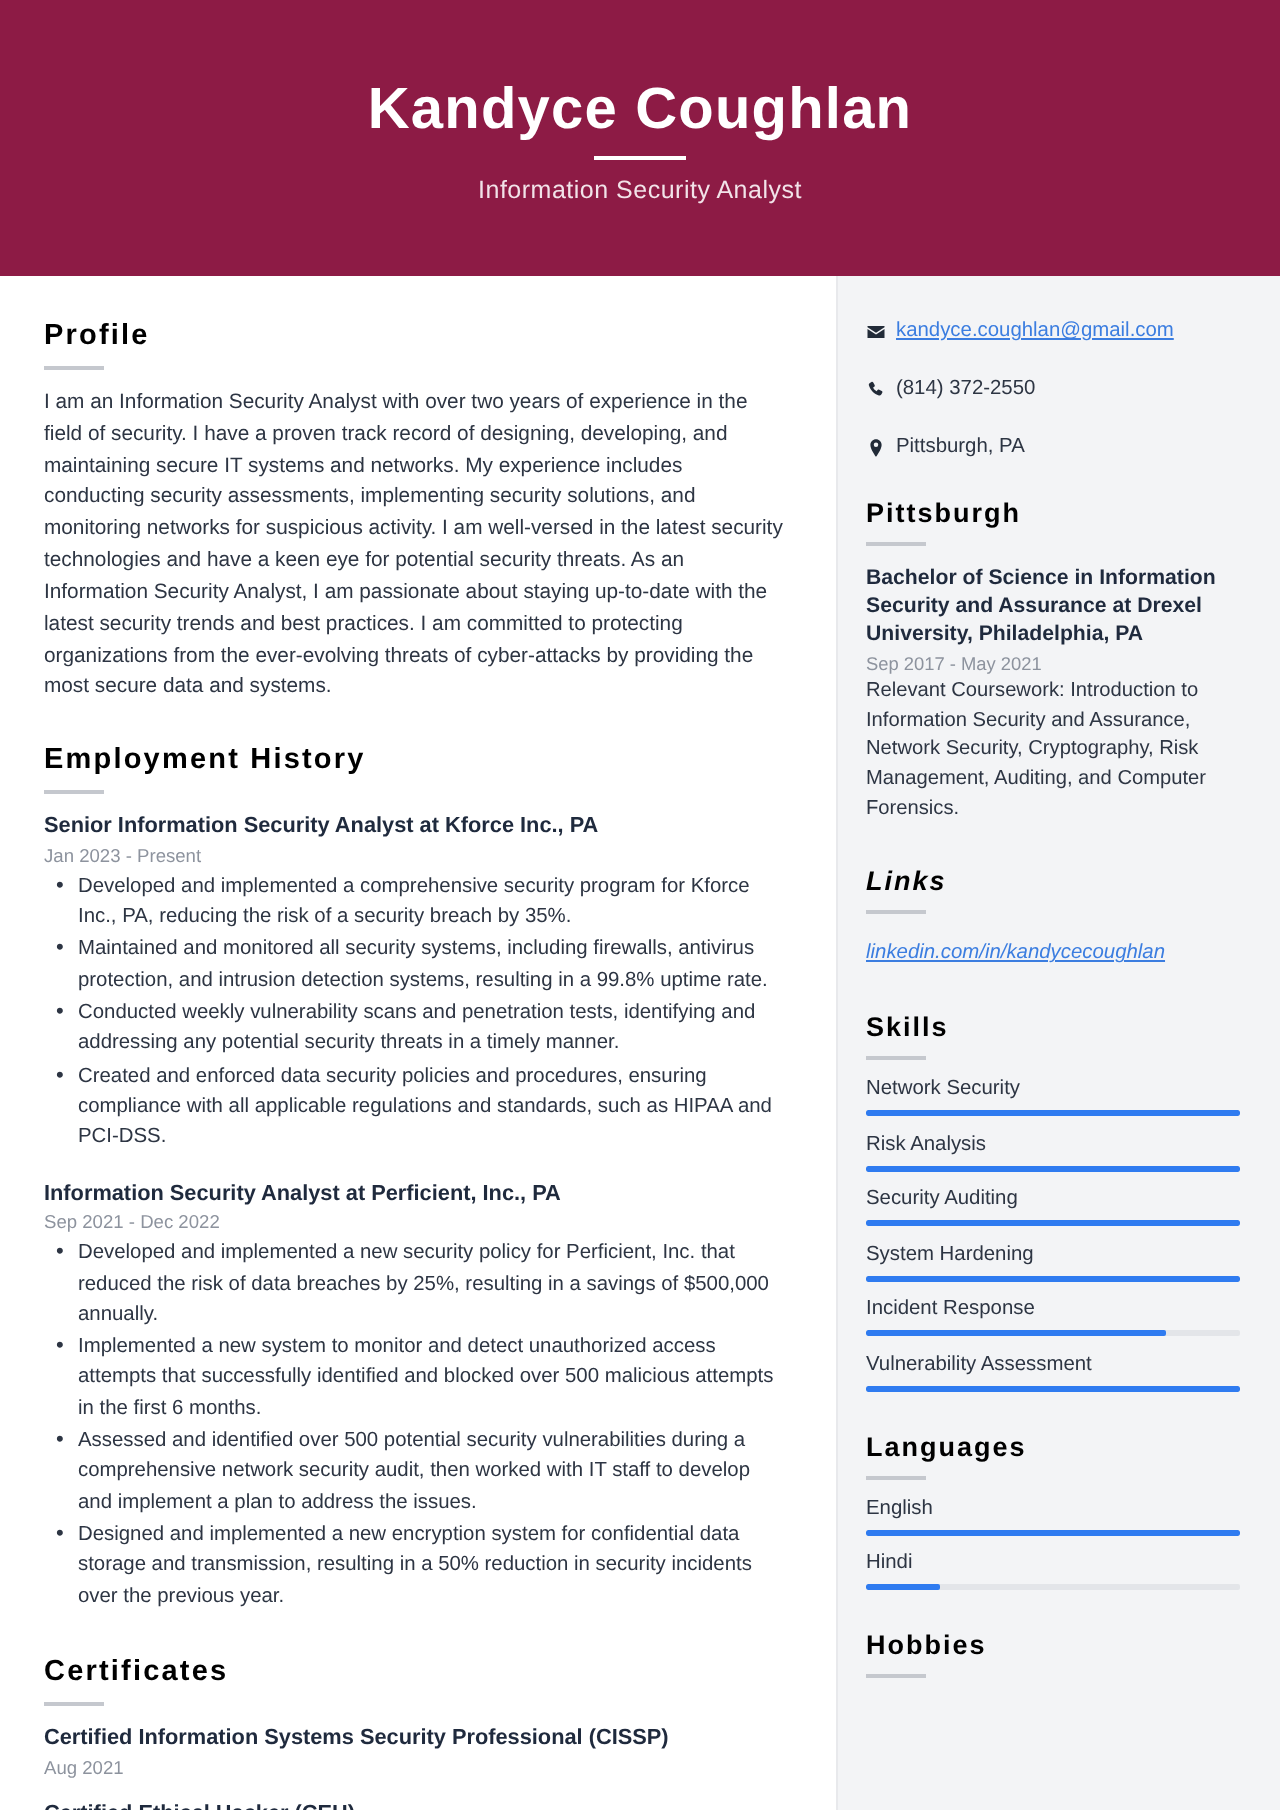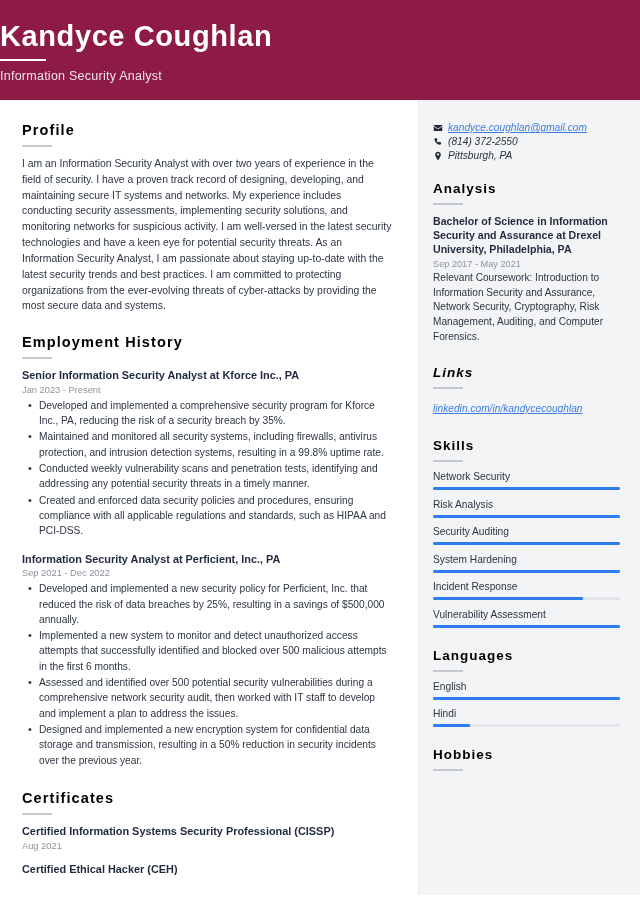--- a/index.html
+++ b/index.html
@@ -13,25 +13,25 @@
 
   .resume {
     width: 640px;
     height: 905px;
     position: relative;
     background: #ffffff;
   }
 
   
   .header {
-    height: 100px;
+    height: 138px;
     background: #8d1b45;
     display: flex;
     flex-direction: column;
-    align-items: flex-start;
+    align-items: center;
     justify-content: center;
     padding-top: 4px;
   }
   .header-name {
     color: #ffffff;
     font-size: 29px;
     font-weight: 700;
     letter-spacing: 0.6px;
     line-height: 1.1;
   }
@@ -125,24 +125,23 @@
     top: -1px;
     color: #2d3543;
     font-size: 11px;
   }
 
   
   .contact { margin-bottom: 20px; }
   .contact-row {
     display: flex;
     align-items: flex-start;
-    margin-bottom: 3px;
+    margin-bottom: 18px;
     font-size: 10.2px;
     color: #2d3543;
-    font-style: italic;
   }
   .contact-ico {
     width: 15px;
     min-width: 15px;
     display: flex;
     align-items: center;
     justify-content: flex-start;
     padding-top: 1px;
     color: #222b38;
   }
@@ -287,21 +286,21 @@
           <span class="contact-ico">
             <svg width="10" height="10" viewBox="0 0 16 16" fill="currentColor">
                 <path d="M8 1C5.5 1 3.5 3 3.5 5.5 3.5 9 8 15 8 15s4.5-6 4.5-9.5C12.5 3 10.5 1 8 1zm0 6.2a1.8 1.8 0 110-3.6 1.8 1.8 0 010 3.6z"></path>
               </svg>
           </span>
           <span>Pittsburgh, PA</span>
         </div>
       </div>
 
       <div class="section">
-        <div class="sec-head small">Analysis</div>
+        <div class="sec-head small">Pittsburgh</div>
         <div class="sec-rule"></div>
         <div>
           <div class="side-entry-title">Bachelor of Science in Information Security and Assurance at Drexel University, Philadelphia, PA</div>
           <div class="side-entry-date">Sep 2017 - May 2021</div>
           <div class="side-desc">Relevant Coursework: Introduction to Information Security and Assurance, Network Security, Cryptography, Risk Management, Auditing, and Computer Forensics.</div>
         </div>
       </div>
 
       <div class="section" style="margin-top:20px;font-style:italic;">
         <div class="sec-head small">Links</div>

